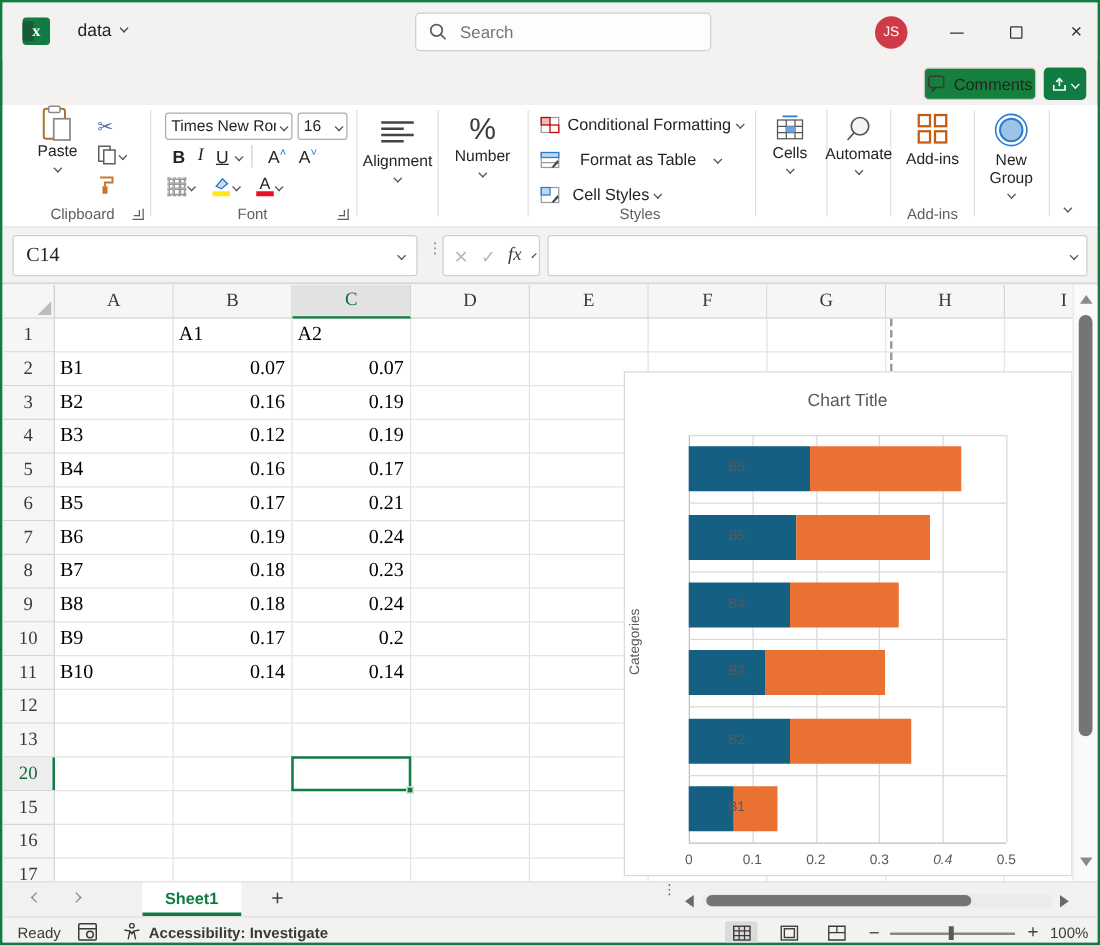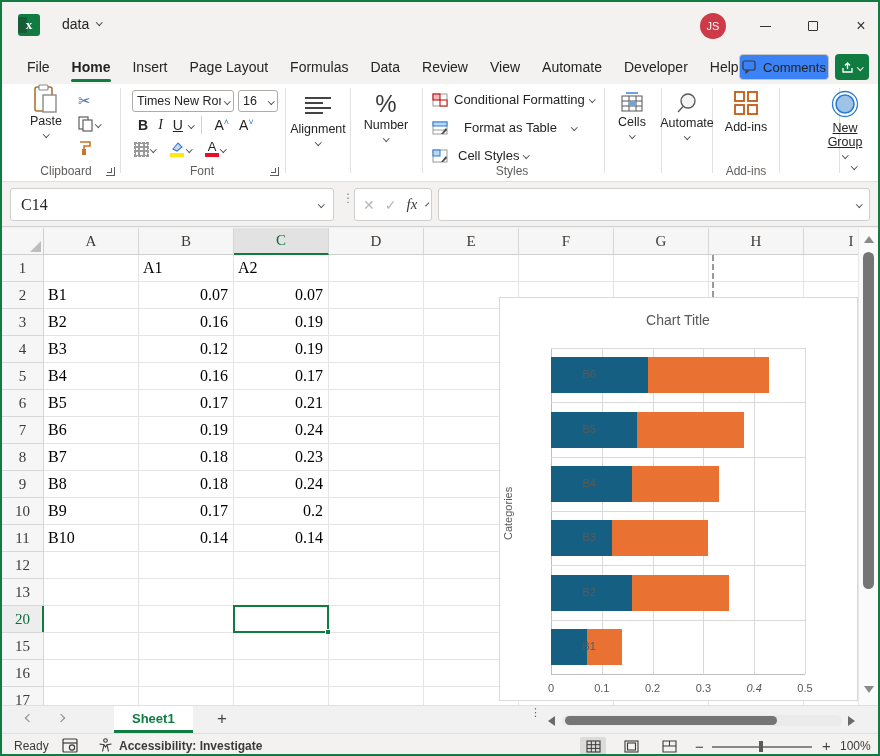--- a/index.html
+++ b/index.html
@@ -30,21 +30,21 @@
   #btn-min { left:748px; } #btn-max { left:796px; } #btn-close { left:844px; font-size:16px; }
   #btn-min i { display:block; width:11px; border-top:1.3px solid #333; }
   #btn-max i { display:block; width:10px; height:10px; border:1.3px solid #333; border-radius:1px; }
 
   
   #ribbon-tabs { position:absolute; left:14px; top:50px; height:30px; display:flex; align-items:center; }
   .rtab { padding:4px 11px; font-size:14px; color:#252423; position:relative; white-space:nowrap; }
   .rtab.active { font-weight:bold; }
   .rtab.active::after { content:""; position:absolute; left:10px; right:10px; bottom:-3px; height:3px;
                         background:#107C41; border-radius:2px; }
-  #comments-btn { position:absolute; left:737px; top:52px; width:90px; height:26px; background:#3b82f6;
+  #comments-btn { position:absolute; left:737px; top:52px; width:90px; height:26px; background:#15803d;
                   border:1px solid #C8C6C4; border-radius:4px; display:flex; align-items:center;
                   justify-content:center; gap:6px; font-size:13px; }
   #share-btn { position:absolute; left:833px; top:52px; width:34px; height:26px; background:#107C41;
                border-radius:4px; display:flex; align-items:center; justify-content:center; gap:4px; color:#fff; }
 
   
   #ribbon { position:absolute; left:0; top:82px; right:0; height:98px; background:#fff; border-bottom:1px solid #E1DFDD; }
   .gsep { position:absolute; top:4px; bottom:8px; width:1px; background:#E1E1E1; }
   .glabel { position:absolute; bottom:3px; font-size:12px; color:#605E5C; text-align:center; }
   .launcher { position:absolute; bottom:5px; width:9px; height:9px; border-right:1.4px solid #605E5C;
@@ -163,43 +163,37 @@
 
 <div id="window">
 
   <div id="titlebar">
     <div class="applogo">
         <i class="lg-left"></i>
         <span>x</span>
       </div>
     <span id="doc-title">data</span>
     <span id="title-chev" class="chev sm"></span>
+    <div id="searchbox">
+      <svg width="15" height="15" viewBox="0 0 15 15">
+        <circle cx="6.2" cy="6.2" r="4.6" fill="none" stroke="#605E5C" stroke-width="1.4"></circle>
+        <line x1="9.7" y1="9.7" x2="13.4" y2="13.4" stroke="#605E5C" stroke-width="1.4"></line>
+      </svg>
+      <input readonly="" placeholder="Search" style="">
+    </div>
     <div id="avatar">JS</div>
     <div id="btn-min" class="wbtn">
         <i></i>
       </div>
     <div id="btn-max" class="wbtn">
         <i></i>
       </div>
     <div id="btn-close" class="wbtn">×</div>
   </div>
 
-  <div id="ribbon-tabs">
-      <div class="rtab">File</div>
-      <div class="rtab active">Home</div>
-      <div class="rtab">Insert</div>
-      <div class="rtab">Page Layout</div>
-      <div class="rtab">Formulas</div>
-      <div class="rtab">Data</div>
-      <div class="rtab">Review</div>
-      <div class="rtab">View</div>
-      <div class="rtab">Automate</div>
-      <div class="rtab">Developer</div>
-      <div class="rtab">Help</div>
-    </div>
   <div id="comments-btn">
     <svg width="15" height="14" viewBox="0 0 15 14">
       <rect x="1" y="1" width="12" height="9" rx="2" fill="none" stroke="#3b3a39" stroke-width="1.2"></rect>
       <path d="M4 10 L4 13 L7 10" fill="none" stroke="#3b3a39" stroke-width="1.2"></path>
     </svg>
     <span>Comments</span>
   </div>
   <div id="share-btn">
     <svg width="13" height="13" viewBox="0 0 13 13">
       <path d="M2 7 L2 11 L11 11 L11 7" fill="none" stroke="#fff" stroke-width="1.3"></path>
@@ -370,21 +364,21 @@
       <svg width="26" height="26" viewBox="0 0 26 26">
         <rect x="2" y="2" width="9" height="9" fill="none" stroke="#C55A11" stroke-width="1.8"></rect>
         <rect x="15" y="2" width="9" height="9" fill="none" stroke="#C55A11" stroke-width="1.8"></rect>
         <rect x="2" y="15" width="9" height="9" fill="none" stroke="#C55A11" stroke-width="1.8"></rect>
         <rect x="15" y="15" width="9" height="9" fill="none" stroke="#C55A11" stroke-width="1.8"></rect>
       </svg>
       <span style="margin-top:4px;">Add-ins</span>
     </div>
     <div class="glabel" style="left:714px; width:60px;">Add-ins</div>
 
-    <div class="bigbtn" style="left:817px; top:6px; width:52px;text-decoration:underline;">
+    <div class="bigbtn" style="left:781px; top:6px; width:52px;">
       <svg width="28" height="28" viewBox="0 0 28 28">
         <circle cx="14" cy="14" r="12.5" fill="none" stroke="#2b7cd3" stroke-width="1.3"></circle>
         <circle cx="14" cy="14" r="9" fill="#9DC3E6" stroke="#2b7cd3" stroke-width="1.6"></circle>
       </svg>
       <span style="margin-top:3px; text-align:center; line-height:14px;">New Group</span>
       <span class="chev sm"></span>
     </div>
 
     <span class="chev sm" style="position:absolute; left:850px; top:80px; color:#555;"></span>
   </div>

